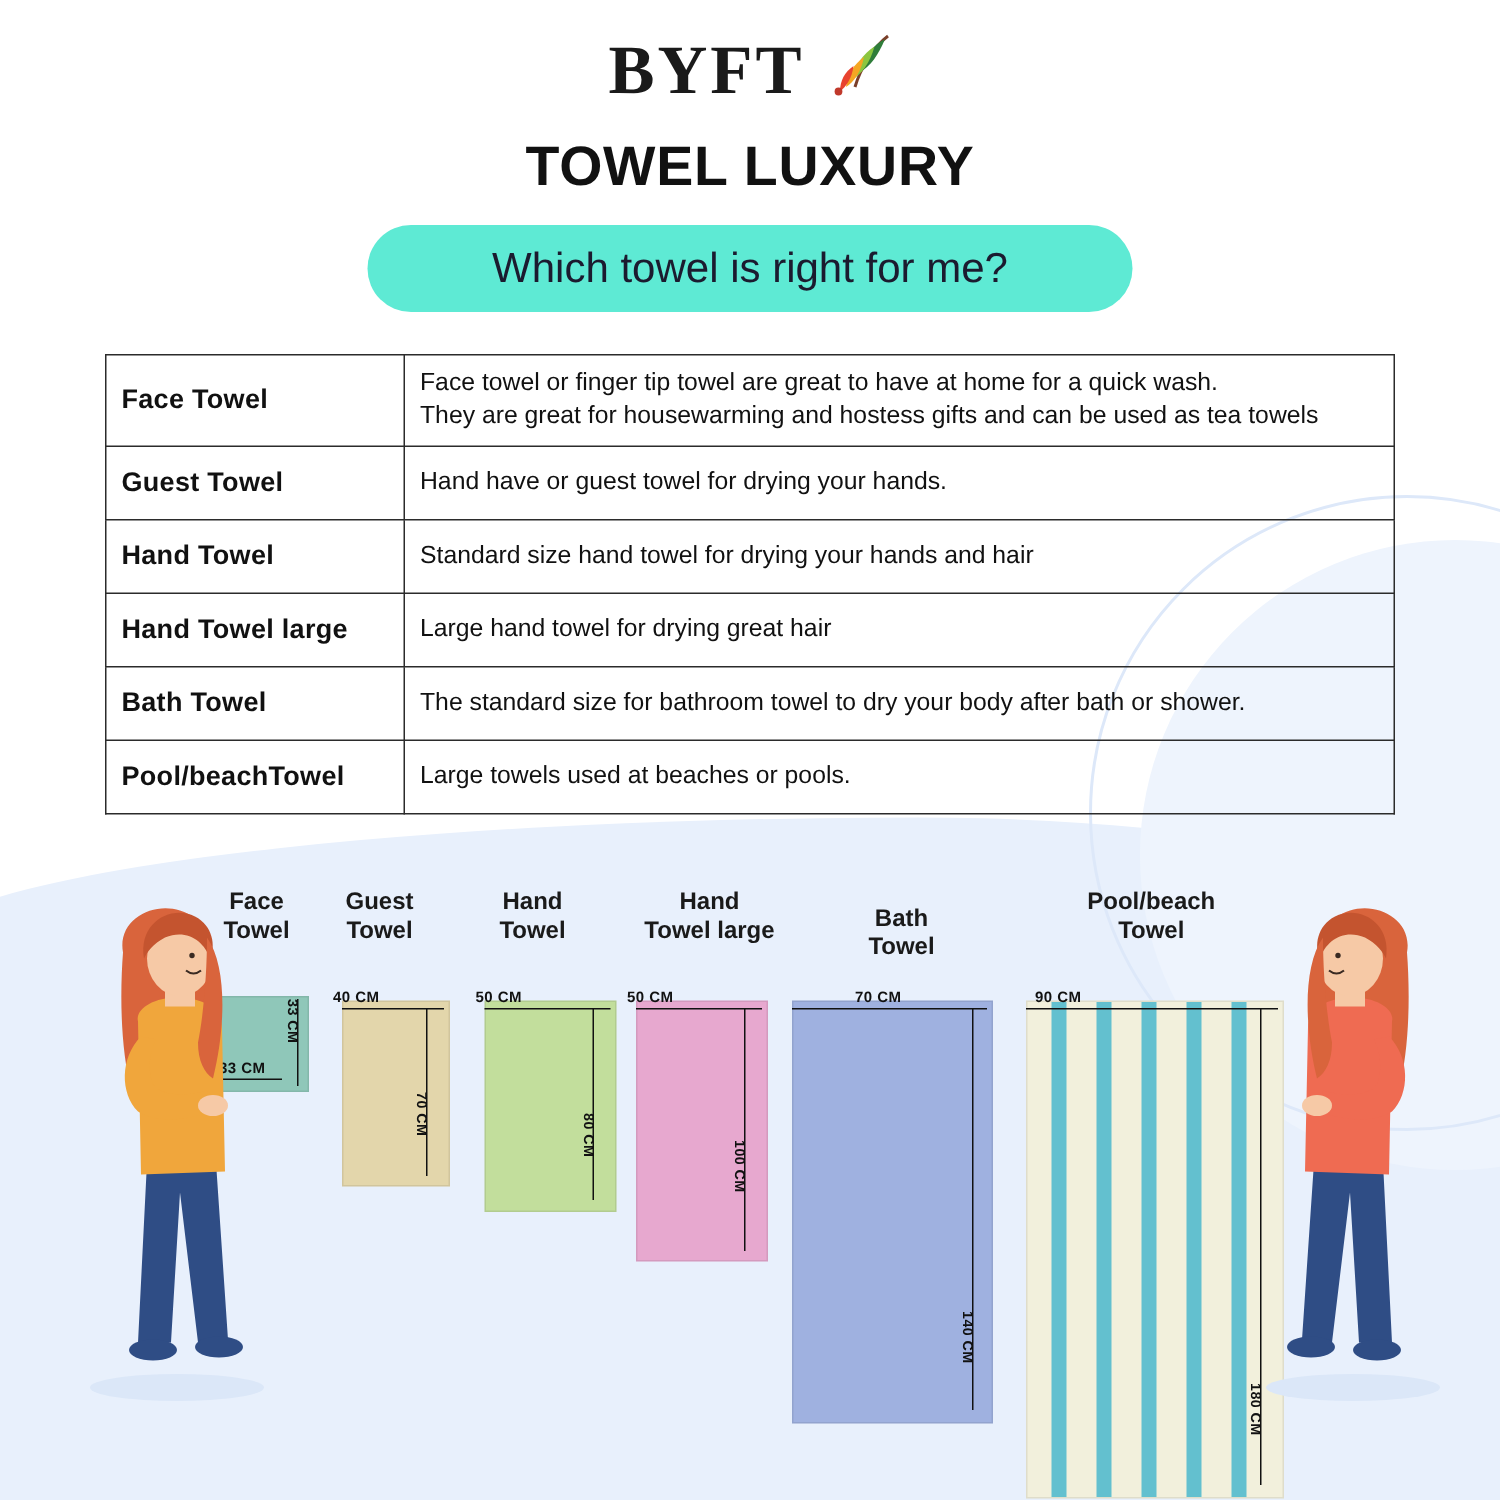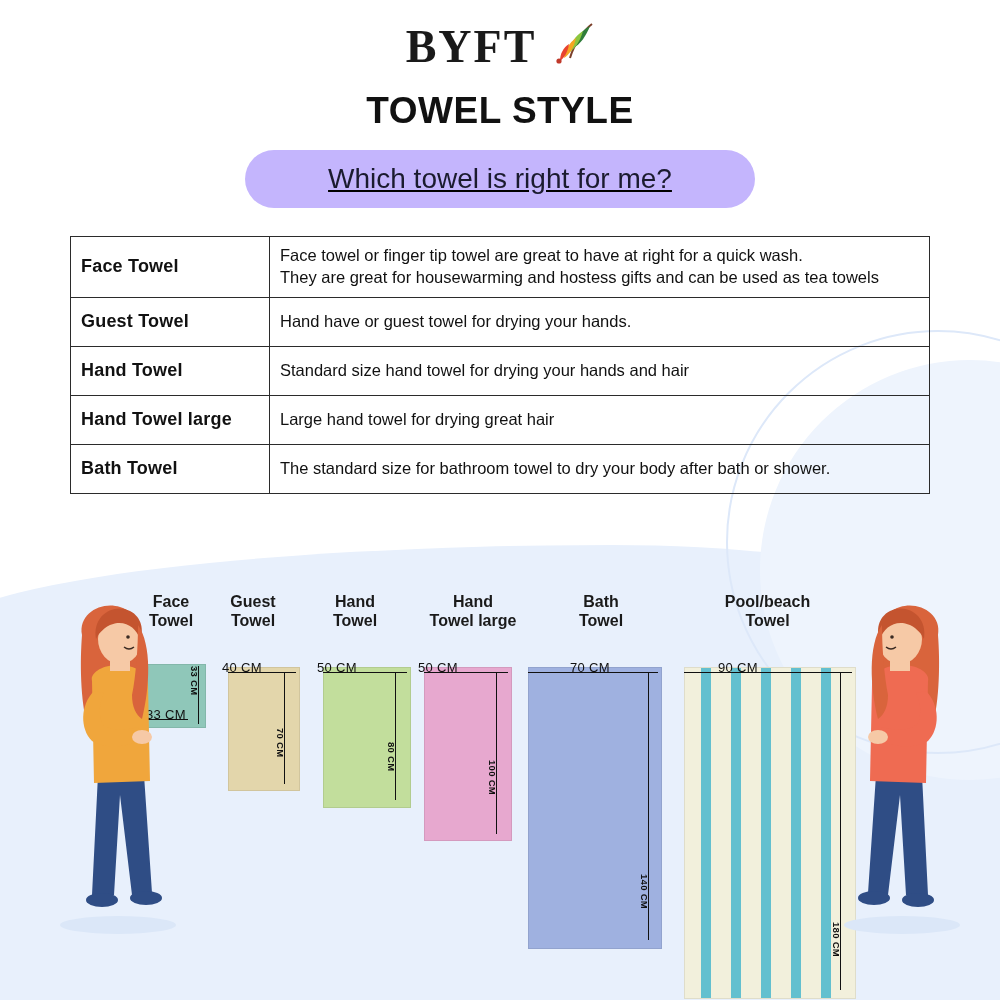--- a/index.html
+++ b/index.html
@@ -94,26 +94,25 @@
     font-size: 37px;
     font-weight: 700;
     letter-spacing: 0.5px;
     color: #111111;
     margin-top: 20px;
   }
   .pill {
     margin: 18px auto 0;
     width: 510px;
     height: 58px;
-    background: #c4b5fd;
+    background: #5eead4;
     border-radius: 30px;
     display: flex;
     align-items: center;
     justify-content: center;
-    text-decoration: underline;
   }
   .pill-text {
     font-size: 28px;
     color: #1b1b2f;
     font-family: "Liberation Sans", sans-serif;
   }
 
   
   .table-wrap {
     position: relative;
@@ -164,22 +163,22 @@
     color: #1a1a1a;
     line-height: 1.2;
     white-space: pre-line;
   }
   .swatch {
     position: absolute;
     border: 1px solid rgba(0,0,0,0.08);
   }
   .dim-h {
     position: absolute;
-    font-size: 13px;
-    font-weight: 400;
+    font-size: 10px;
+    font-weight: 700;
     color: #111;
     letter-spacing: 0.3px;
     white-space: nowrap;
   }
   .dim-v {
     position: absolute;
     font-size: 9.5px;
     font-weight: 700;
     color: #111;
     letter-spacing: 0.3px;
@@ -220,65 +219,69 @@
         <svg viewBox="0 0 54 46" width="54" height="46">
           <path d="M30 40 C34 26, 44 12, 52 6" stroke="#7b3f2a" stroke-width="2" fill="none"></path>
           <path d="M33 30 C36 20, 42 12, 50 8 C46 18, 40 27, 33 30 Z" fill="#2f7d3a"></path>
           <path d="M28 35 C30 26, 35 18, 43 13 C40 24, 34 32, 28 35 Z" fill="#8cc63f"></path>
           <path d="M24 40 C25 32, 29 25, 36 20 C34 30, 29 37, 24 40 Z" fill="#f5a623"></path>
           <path d="M20 43 C20 36, 23 30, 29 26 C28 34, 24 40, 20 43 Z" fill="#e8432f"></path>
           <circle cx="19" cy="43" r="2.6" fill="#c0392b"></circle>
         </svg>
       </div>
     </div>
-    <div class="page-title">TOWEL STYLE</div>
+    <div class="page-title">TOWEL LUXURY</div>
     <div class="pill">
       <span class="pill-text">Which towel is right for me?</span>
     </div>
   </div>
 
   <div class="table-wrap">
     <table class="guide">
       <tbody>
         <tr class="row-tall">
           <td class="label-cell">Face Towel</td>
-          <td class="desc-cell" style="white-space: pre-line;">Face towel or finger tip towel are great to have at right for a quick wash.
+          <td class="desc-cell" style="white-space: pre-line;">Face towel or finger tip towel are great to have at home for a quick wash.
 They are great for housewarming and hostess gifts and can be used as tea towels</td>
         </tr>
         <tr class="row-std">
           <td class="label-cell">Guest Towel</td>
           <td class="desc-cell">Hand have or guest towel for drying your hands.</td>
         </tr>
         <tr class="row-std">
           <td class="label-cell">Hand Towel</td>
           <td class="desc-cell"> Standard size hand towel for drying your hands and hair</td>
         </tr>
         <tr class="row-std">
           <td class="label-cell">Hand Towel large</td>
           <td class="desc-cell">Large hand towel for drying great hair</td>
         </tr>
         <tr class="row-std">
           <td class="label-cell">Bath Towel</td>
           <td class="desc-cell">The standard size for bathroom towel to dry your body after bath or shower.</td>
         </tr>
+        <tr class="row-std">
+          <td class="label-cell">Pool/beachTowel</td>
+          <td class="desc-cell">Large towels used at beaches or pools.</td>
+        </tr>
       </tbody>
     </table>
   </div>
 
   <div class="chart-area">
 
     <div class="col-title" style="left:126px; top:32px; width:90px;">Face
 Towel</div>
     <div class="col-title" style="left:208px; top:32px; width:90px;">Guest
 Towel</div>
     <div class="col-title" style="left:310px; top:32px; width:90px;">Hand
 Towel</div>
     <div class="col-title" style="left:408px; top:32px; width:130px;">Hand
 Towel large</div>
-    <div class="col-title" style="left:556px; top:32px; width:90px;">Bath
+    <div class="col-title" style="left:556px; top:43px; width:90px;">Bath
 Towel</div>
     <div class="col-title" style="left:700px; top:32px; width:135px;">Pool/beach
 Towel</div>
 
     <div class="swatch" style="left:142px; top:104px; width:62px; height:62px; background:#8fc7b9;"></div>
     <div class="arrow-line-v" style="left:198px; top:106px; height:58px;"></div>
     <div class="dim-v" style="left:200px; top:106px;">33 CM</div>
     <div class="arrow-line-h" style="left:146px; top:159px; width:42px;"></div>
     <div class="dim-h" style="left:146px; top:147px;">33 CM</div>
 
@@ -307,21 +310,21 @@
     <div class="dim-v" style="left:650px; top:314px;">140 CM</div>
 
     <div class="swatch" style="left:684px; top:107px; width:170px; height:330px; background:#f2f0dc;">
       <div style="position:absolute; left:16px; top:0; width:10px; height:100%; background:#63c0cf;"></div>
       <div style="position:absolute; left:46px; top:0; width:10px; height:100%; background:#63c0cf;"></div>
       <div style="position:absolute; left:76px; top:0; width:10px; height:100%; background:#63c0cf;"></div>
       <div style="position:absolute; left:106px; top:0; width:10px; height:100%; background:#63c0cf;"></div>
       <div style="position:absolute; left:136px; top:0; width:10px; height:100%; background:#63c0cf;"></div>
     </div>
     <div class="arrow-line-h" style="left:684px; top:112px; width:168px;"></div>
-    <div class="dim-h" style="left:690px; top:100px;margin-left:28px;">90 CM</div>
+    <div class="dim-h" style="left:690px; top:100px;">90 CM</div>
     <div class="arrow-line-v" style="left:840px; top:112px; height:318px;"></div>
     <div class="dim-v" style="left:842px; top:362px;">180 CM</div>
 
   </div>
 
   <div class="person" style="left:40px; top:595px;">
     <svg width="150" height="340" viewBox="0 0 150 340">
       <ellipse cx="78" cy="330" rx="58" ry="9" fill="#dbe7f8"></ellipse>
 
       <path d="M42 40 C38 18, 62 6, 80 12 C100 18, 104 40, 100 62 C98 92, 92 120, 84 150 C74 150, 58 146, 48 134 C40 104, 40 66, 42 40 Z" fill="#d9643c"></path>

